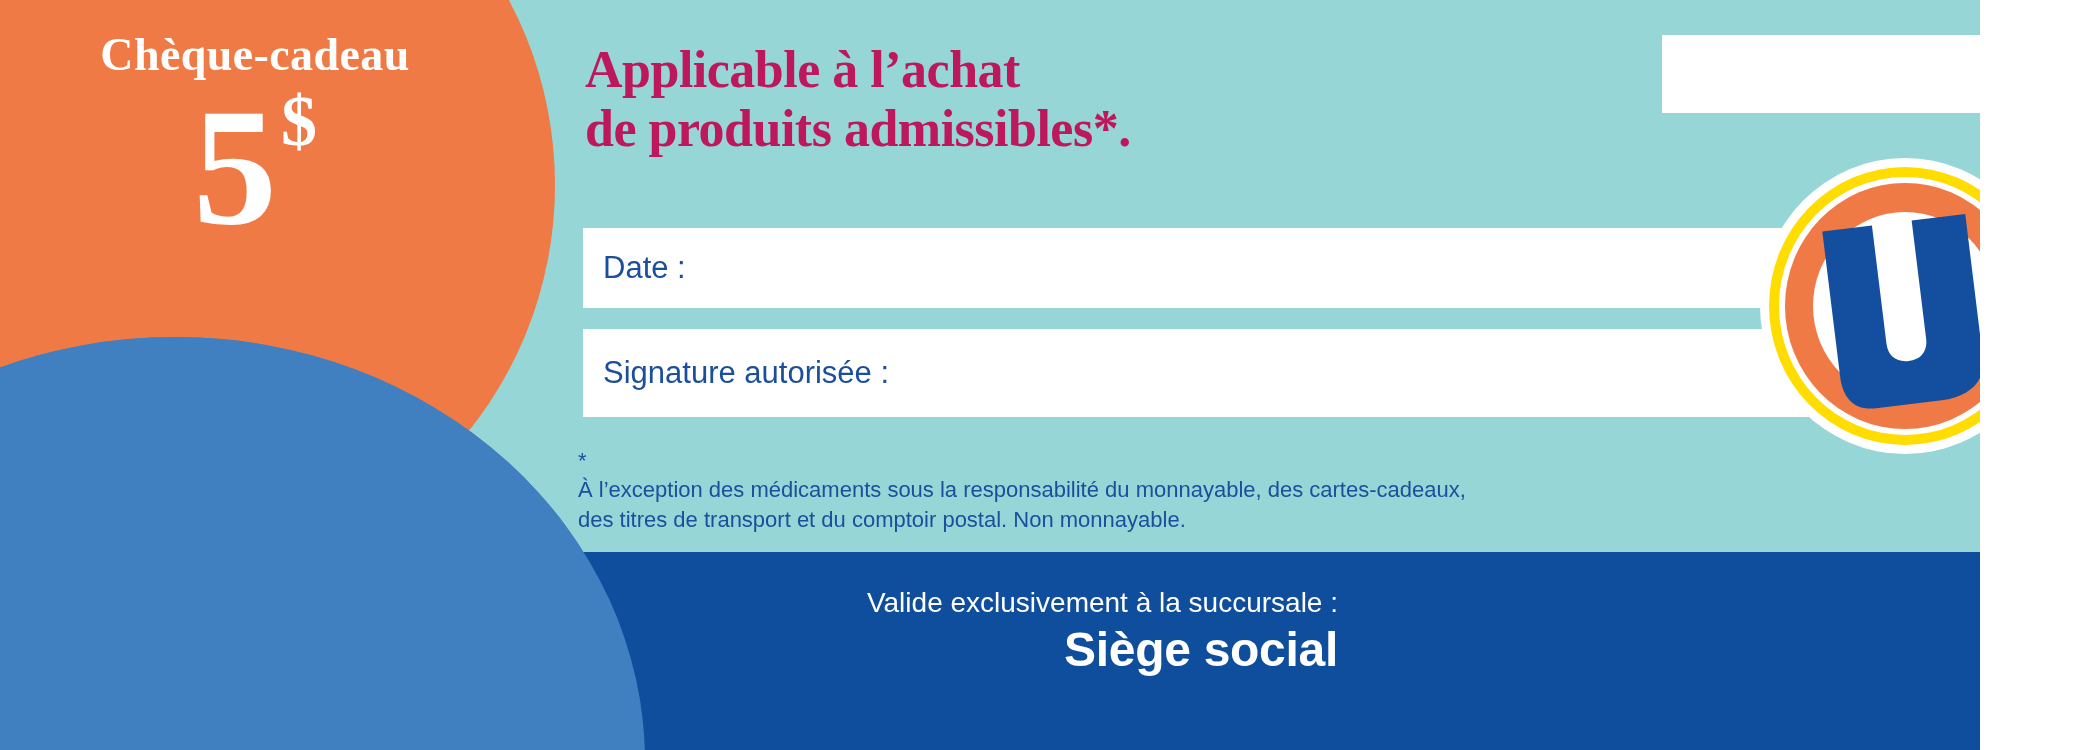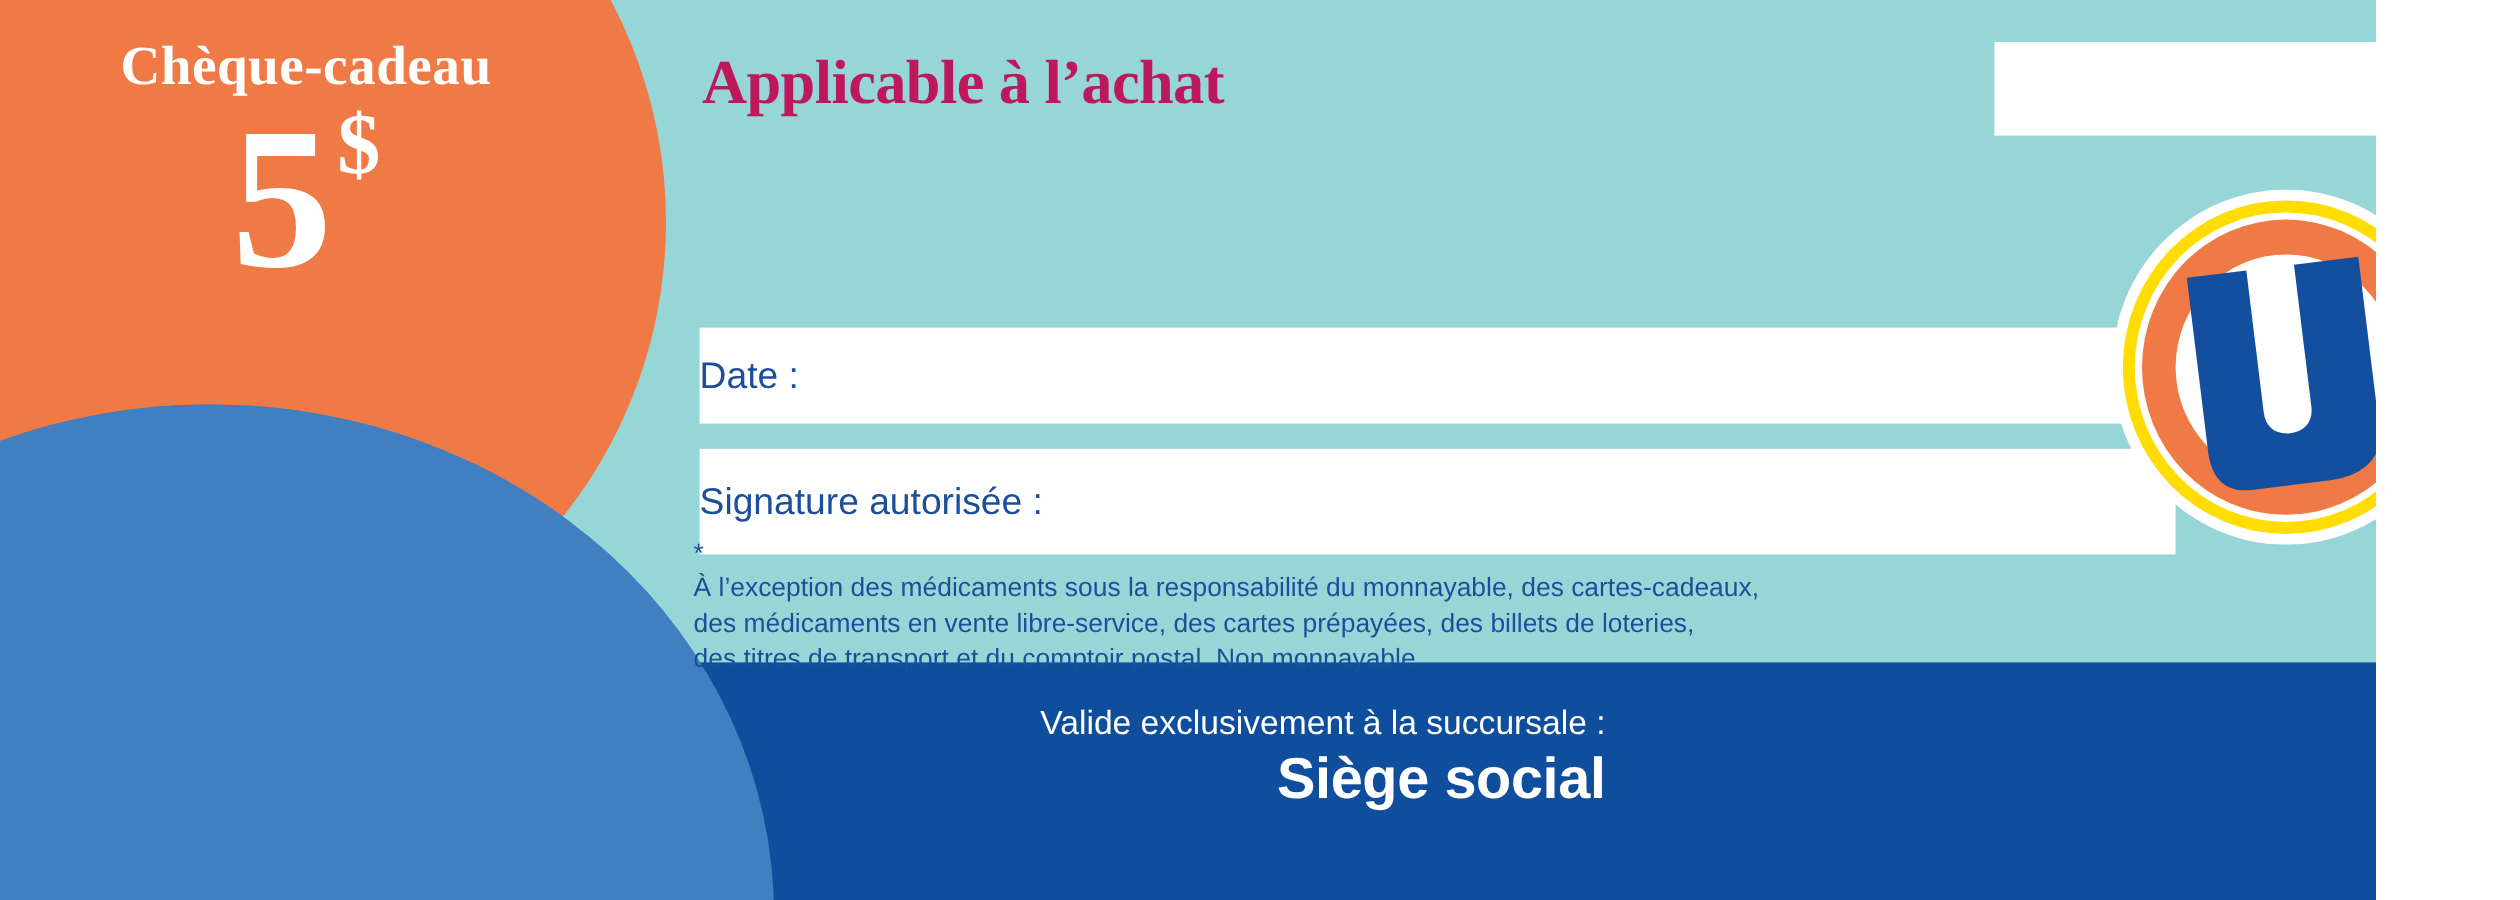--- a/index.html
+++ b/index.html
@@ -107,23 +107,23 @@
     position: absolute;
     left: 583px;
     width: 1230px;
     background: #ffffff;
     color: #1B4F9C;
     font-family: "Liberation Sans", sans-serif;
     font-size: 31px;
     font-weight: 400;
     display: flex;
     align-items: center;
+    padding-left: 20px;
     box-sizing: border-box;
     white-space: nowrap;
-    margin-top: 45px;
   }
   .field-date      { top: 228px; height: 80px; }
   .field-signature { top: 329px; height: 88px; }
 
   
   .fineprint {
     position: absolute;
     left: 578px;
     top: 446px;
     color: #1B4F9C;
@@ -200,37 +200,37 @@
   </svg>
 
   <div class="gift-label">Chèque-cadeau</div>
 
   <div class="amount-wrap">
     <span class="amount-value">5</span><span class="amount-currency">$</span>
   </div>
 
   <div class="headline">
     <span class="headline-line">Applicable à l’achat</span>
+    <span class="headline-line">de produits admissibles*.</span>
   </div>
 
   <div class="blank-box"></div>
 
   <div class="field field-date">
     <span>Date :</span>
   </div>
 
   <div class="field field-signature">
     <span>Signature autorisée :</span>
   </div>
 
   <div class="fineprint">
     <span class="fineprint-star">*</span>
     <span class="fineprint-body">
       <span class="fineprint-line">À l’exception des médicaments sous la responsabilité du monnayable,  des cartes-cadeaux,</span>
-      <span class="fineprint-line">des médicaments en vente libre-service, des cartes prépayées, des billets de loteries,</span>
       <span class="fineprint-line">des titres de transport et du comptoir postal. Non monnayable.</span>
     </span>
   </div>
 
   <div class="footer-text">
     <span class="footer-intro">Valide exclusivement à la succursale :</span>
     <span class="footer-branch">Siège social</span>
   </div>
 
   <svg class="logo" viewBox="0 0 290 296">

